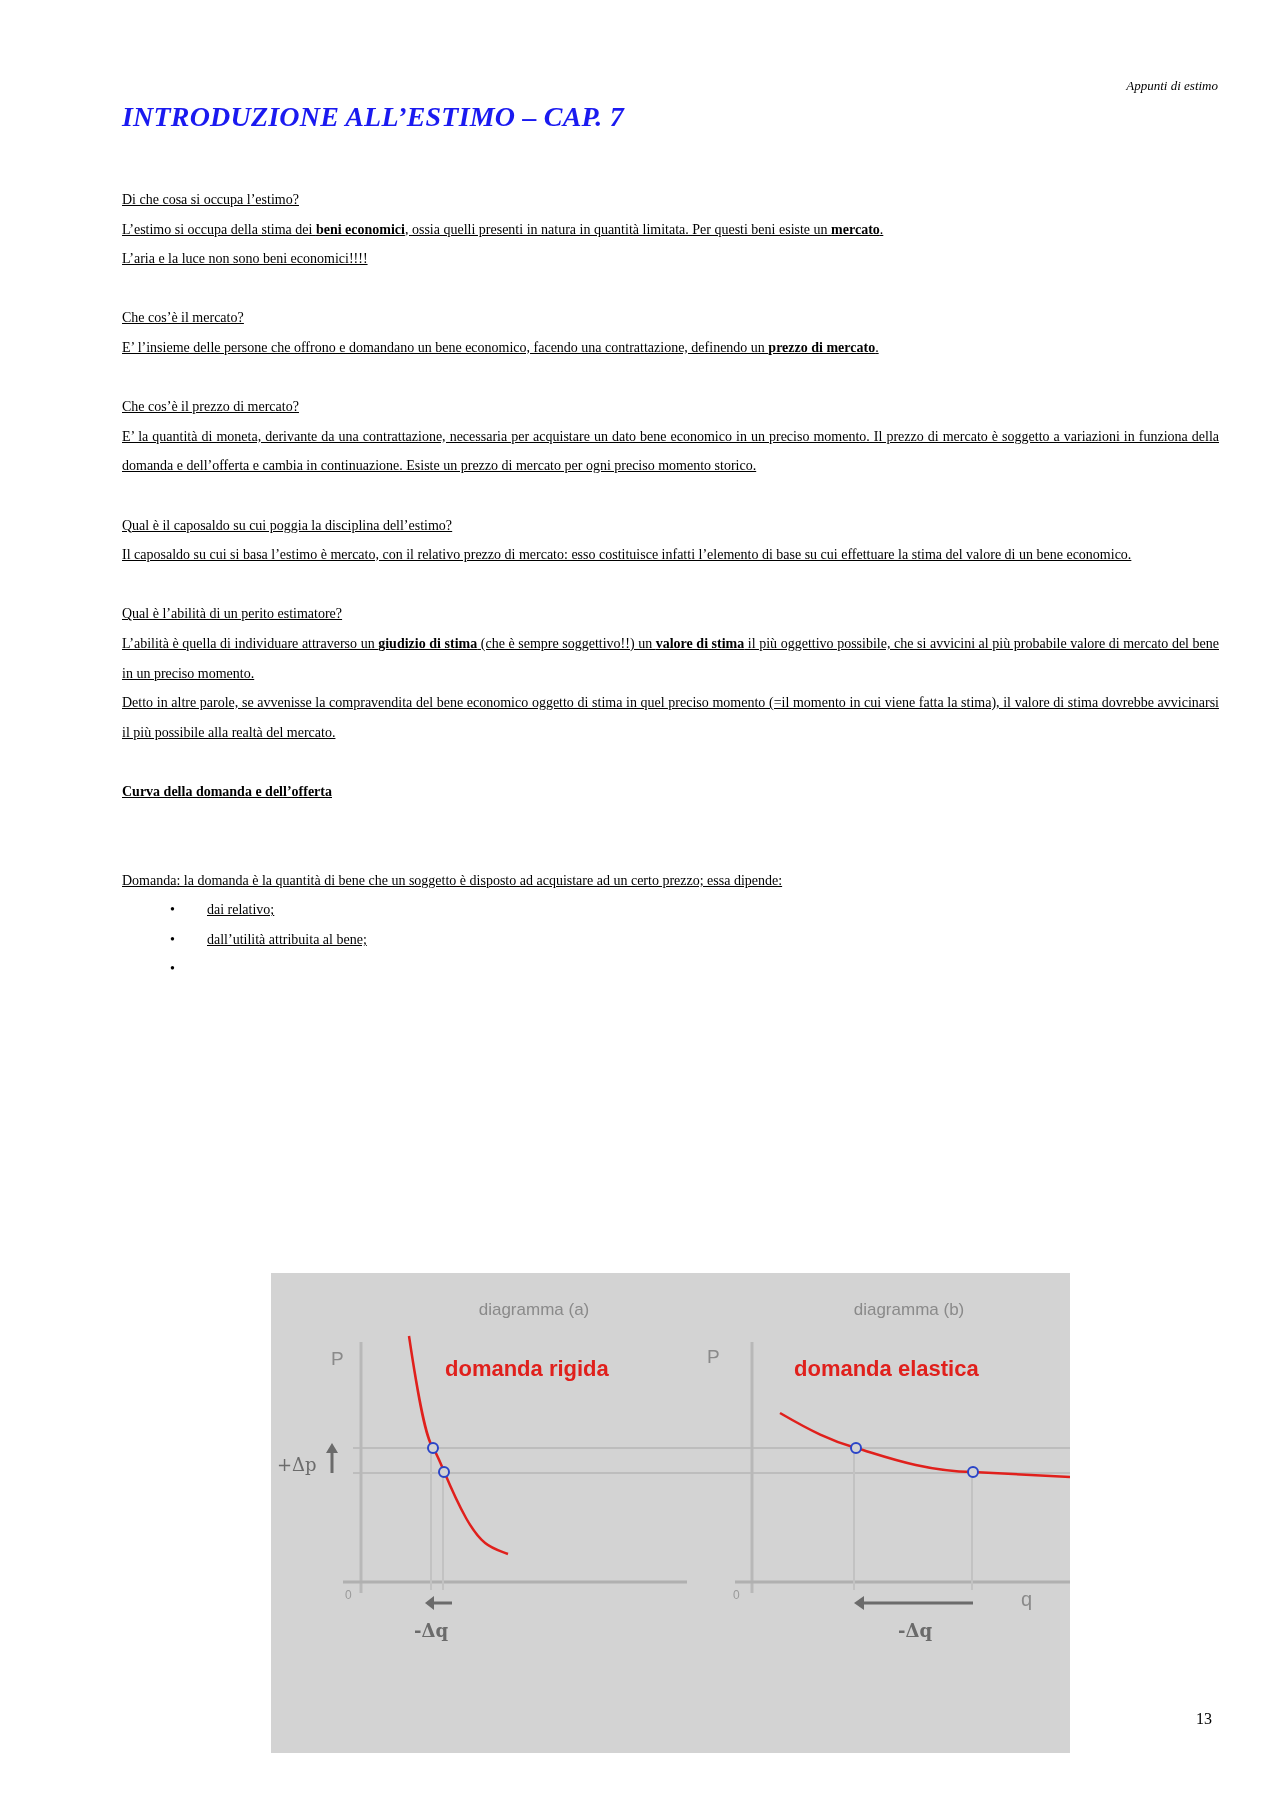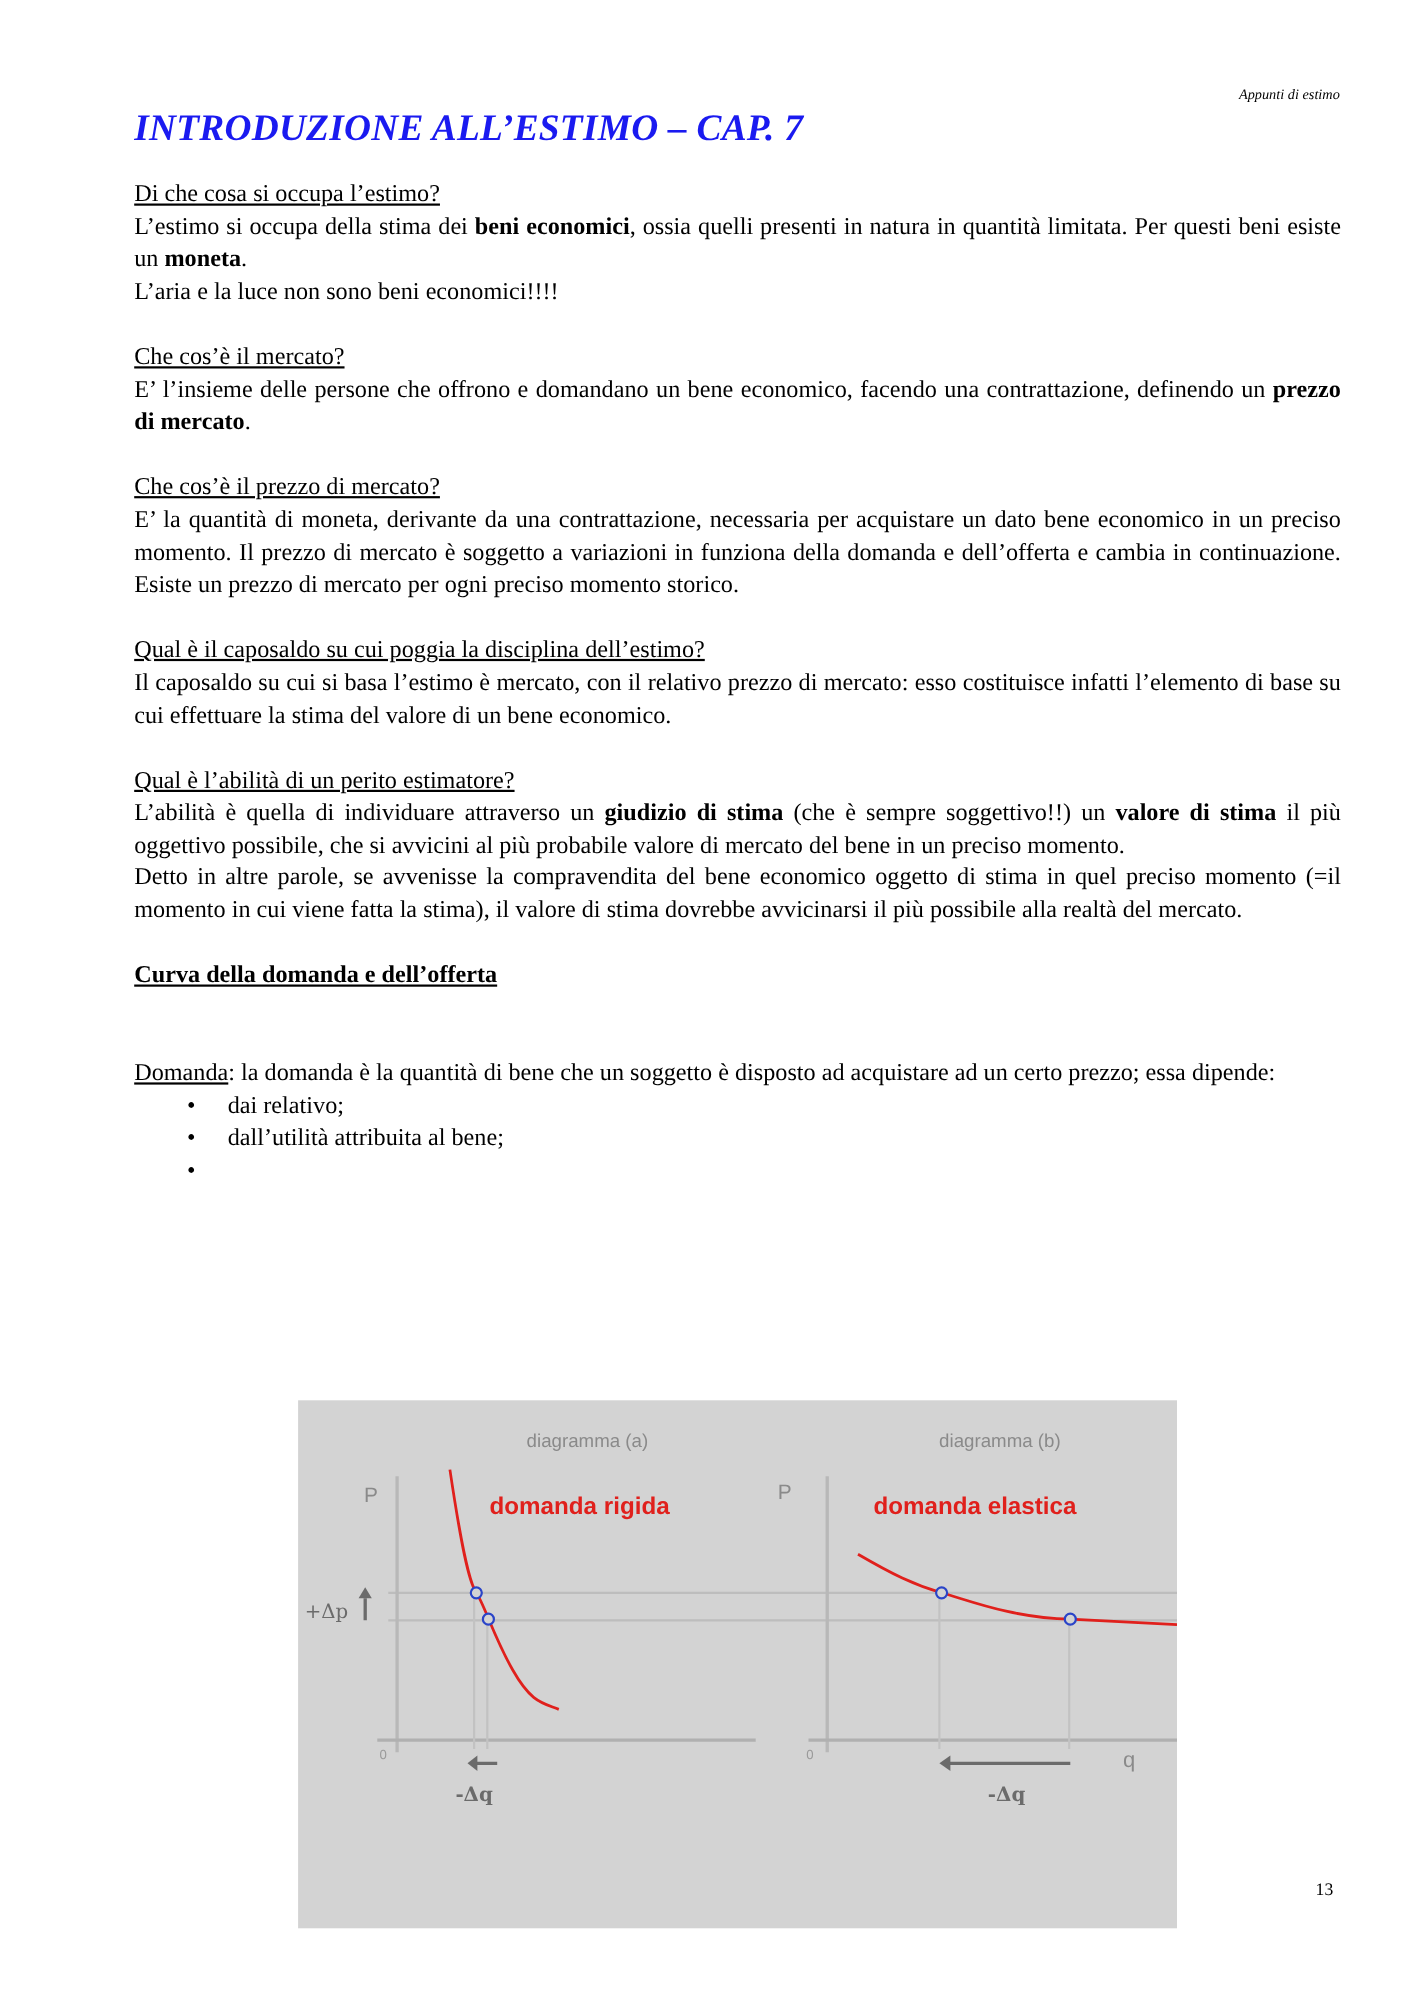--- a/index.html
+++ b/index.html
@@ -1,24 +1,24 @@
 <!DOCTYPE html>
 <html><head>
 <meta charset="utf-8">
 <style>
   html, body { margin: 0; padding: 0; background: #ffffff; }
   body { width: 1280px; height: 1811px; position: relative; overflow: hidden;
          font-family: "Liberation Serif", "DejaVu Serif", serif; color: #000; }
   .page-header { position: absolute; top: 76px; right: 62px; font-style: italic;
                  font-size: 13px; line-height: 20px; }
-  .title { position: absolute; left: 122px; top: 101px; margin: 0; font-size: 34px;
+  .title { position: absolute; left: 122px; top: 101px; margin: 0; font-size: 28px;
            font-weight: bold; font-style: italic; color: #1a1af0; line-height: 32px;
            letter-spacing: 0.2px; }
-  .body { position: absolute; left: 122px; top: 161px; width: 1097px;
-          font-size: 22px; line-height: 29.6px; }
+  .body { position: absolute; left: 122px; top: 185px; width: 1097px;
+          font-size: 14px; line-height: 29.6px; text-decoration: underline; }
   .body p { margin: 0; text-align: justify; }
   .gap { height: 29.6px; }
   .q { text-decoration: underline; }
   .h-section { font-weight: bold; text-decoration: underline; }
   ul.deps { margin: 0; padding: 0; list-style: none; }
   ul.deps li { position: relative; padding-left: 85px; }
   ul.deps li .bullet { position: absolute; left: 48px; top: 0; }
   .figure { position: absolute; left: 271px; top: 1273px; width: 799px; height: 480px;
             background: #d3d3d3; }
   .figure svg { position: absolute; left: 0; top: 0; }
@@ -27,21 +27,21 @@
 </style>
 </head>
 <body>
 
 <div class="page-header">Appunti di estimo</div>
 
 <h1 class="title">INTRODUZIONE ALL’ESTIMO – CAP. 7</h1>
 
 <div class="body">
   <p><span class="q">Di che cosa si occupa l’estimo?</span></p>
-  <p><span>L’estimo si occupa della stima dei </span><b>beni economici</b><span>, ossia quelli presenti in natura in quantità limitata. Per questi beni esiste un </span><b>moneta</b><span>.</span></p>
+  <p><span>L’estimo si occupa della stima dei </span><b>beni economici</b><span>, ossia quelli presenti in natura in quantità limitata. Per questi beni esiste un </span><b>mercato</b><span>.</span></p>
   <p>L’aria e la luce non sono beni economici!!!!</p>
   <div class="gap"></div>
 
   <p><span class="q">Che cos’è il mercato?</span></p>
   <p><span>E’ l’insieme delle persone che offrono e domandano un bene economico, facendo una contrattazione, definendo un </span><b>prezzo di mercato</b><span>.</span></p>
   <div class="gap"></div>
 
   <p><span class="q">Che cos’è il prezzo di mercato?</span></p>
   <p>E’ la quantità di moneta, derivante da una contrattazione, necessaria per acquistare un dato bene economico in un preciso momento. Il prezzo di mercato è soggetto a variazioni in funziona della domanda e dell’offerta e cambia in continuazione. Esiste un prezzo di mercato per ogni preciso momento storico.</p>
   <div class="gap"></div>

